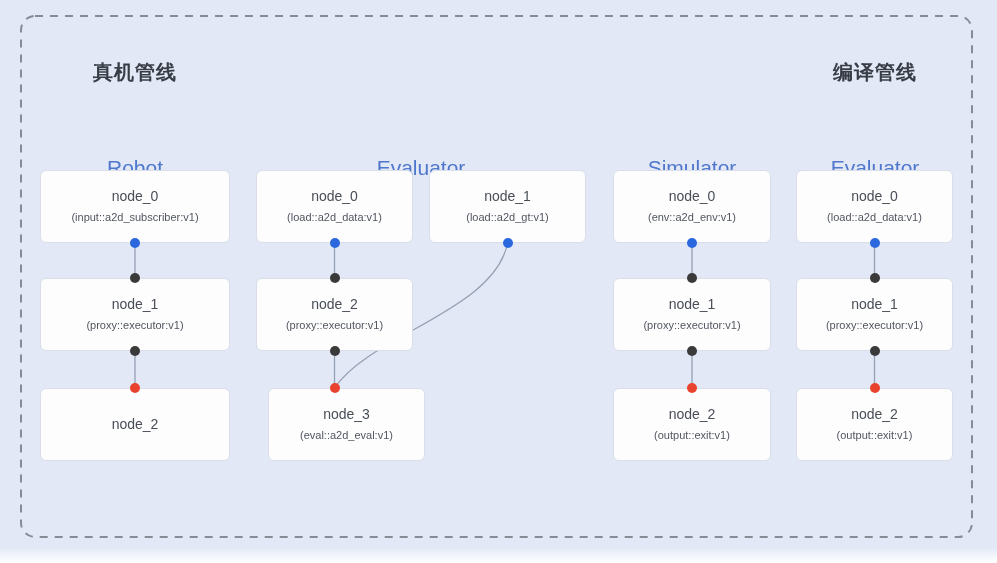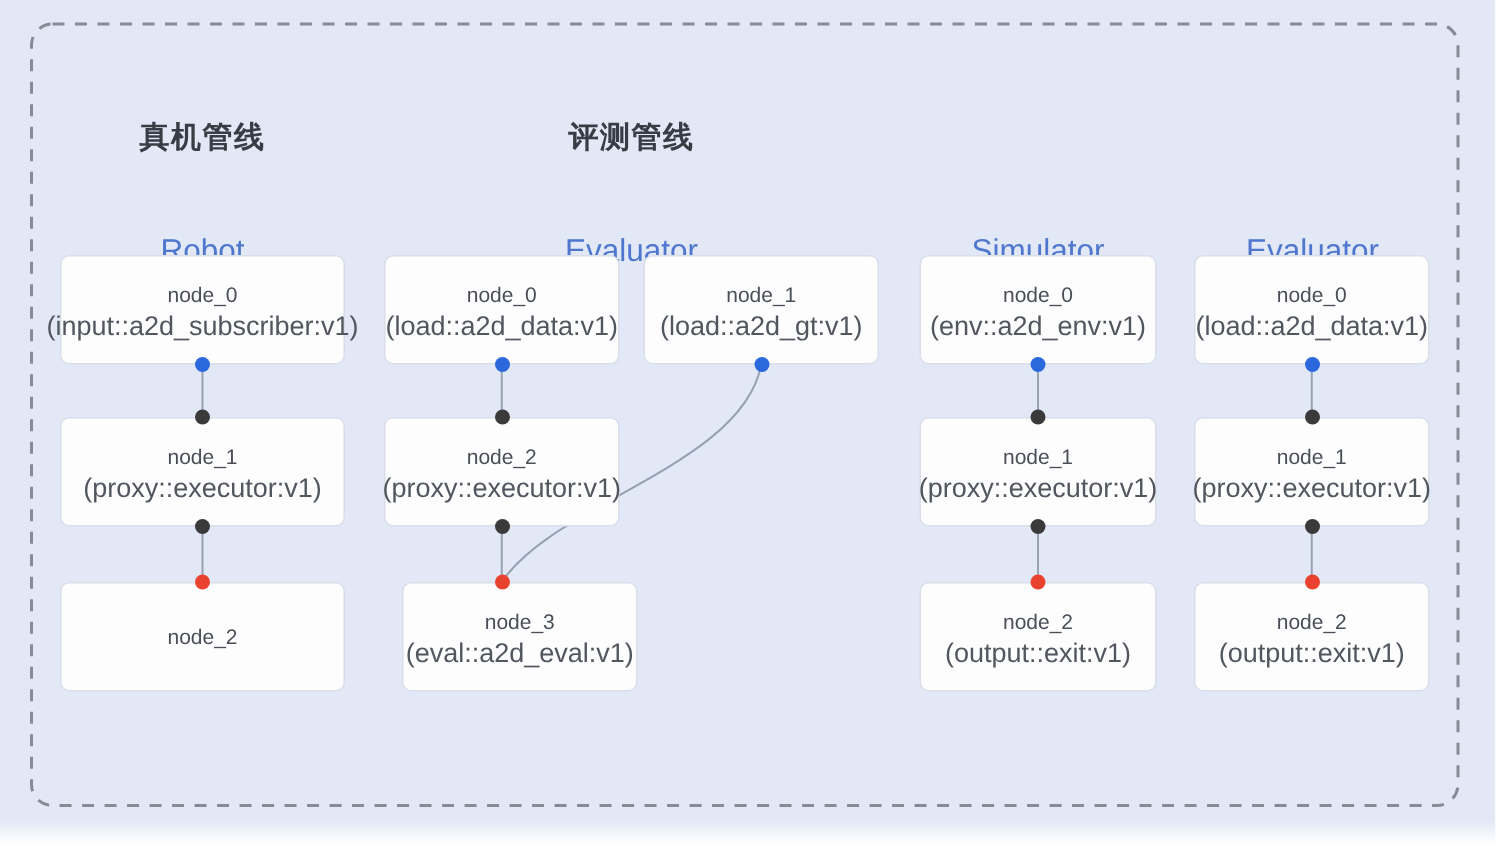--- a/index.html
+++ b/index.html
@@ -12,21 +12,21 @@
     width: 997px; height: 563px;
     overflow: hidden;
     background: linear-gradient(to bottom, #e2e8f6 0%, #e2e8f6 97.2%, #f7fafd 99.2%, #fdfeff 100%);
   }
   .edge-layer {
     position: absolute; left: 0; top: 0;
     width: 997px; height: 563px;
     z-index: 1;
   }
   .col-title-zh {
-    position: absolute; top: 78px;
+    position: absolute; top: 59px;
     transform: translateX(-50%);
     font-size: 20px; font-weight: bold;
     color: #373c45; letter-spacing: 1px;
     z-index: 2; white-space: nowrap;
   }
   .col-title-en {
     position: absolute; top: 124px;
     transform: translateX(-50%);
     font-size: 21px; font-weight: 400;
     color: #4e77cd;
@@ -40,21 +40,21 @@
     box-sizing: border-box;
     display: flex; flex-direction: column;
     align-items: center; justify-content: center;
     gap: 4px;
     z-index: 2;
   }
   .node-title {
     font-size: 14px; color: #494e57; line-height: 17px;
   }
   .node-type {
-    font-size: 18px; color: #51565f; line-height: 16px;
+    font-size: 11px; color: #51565f; line-height: 16px;
     white-space: nowrap;
   }
   .dot {
     position: absolute; width: 10px; height: 10px;
     border-radius: 50%;
     z-index: 3;
   }
   .dot-blue  { background: #2b68de; }
   .dot-black { background: #3a3a3a; }
   .dot-red   { background: #e9432f; }
@@ -76,23 +76,23 @@
 
     <line x1="692" y1="243" x2="692" y2="278" stroke="#96a0b3" stroke-width="1.3"></line>
     <line x1="692" y1="351" x2="692" y2="388" stroke="#96a0b3" stroke-width="1.3"></line>
 
     <line x1="874.5" y1="243" x2="874.5" y2="278" stroke="#96a0b3" stroke-width="1.3"></line>
     <line x1="874.5" y1="351" x2="874.5" y2="388" stroke="#96a0b3" stroke-width="1.3"></line>
   </svg>
 
   <div class="col-title-zh" style="left:135px">真机管线</div>
   <div class="col-title-en" style="left:135px">Robot</div>
-  <div class="col-title-zh" style="left:421px">评测管线</div>
   <div class="col-title-en" style="left:421px">Evaluator</div>
   <div class="col-title-en" style="left:692px">Simulator</div>
+  <div class="col-title-zh" style="left:875px">编译管线</div>
   <div class="col-title-en" style="left:875px">Evaluator</div>
 
   <div class="node" style="left:40px;top:170px;width:190px">
     <div class="node-title">node_0</div>
     <div class="node-type">(input::a2d_subscriber:v1)</div>
   </div>
   <div class="node" style="left:40px;top:278px;width:190px">
     <div class="node-title">node_1</div>
     <div class="node-type">(proxy::executor:v1)</div>
   </div>

